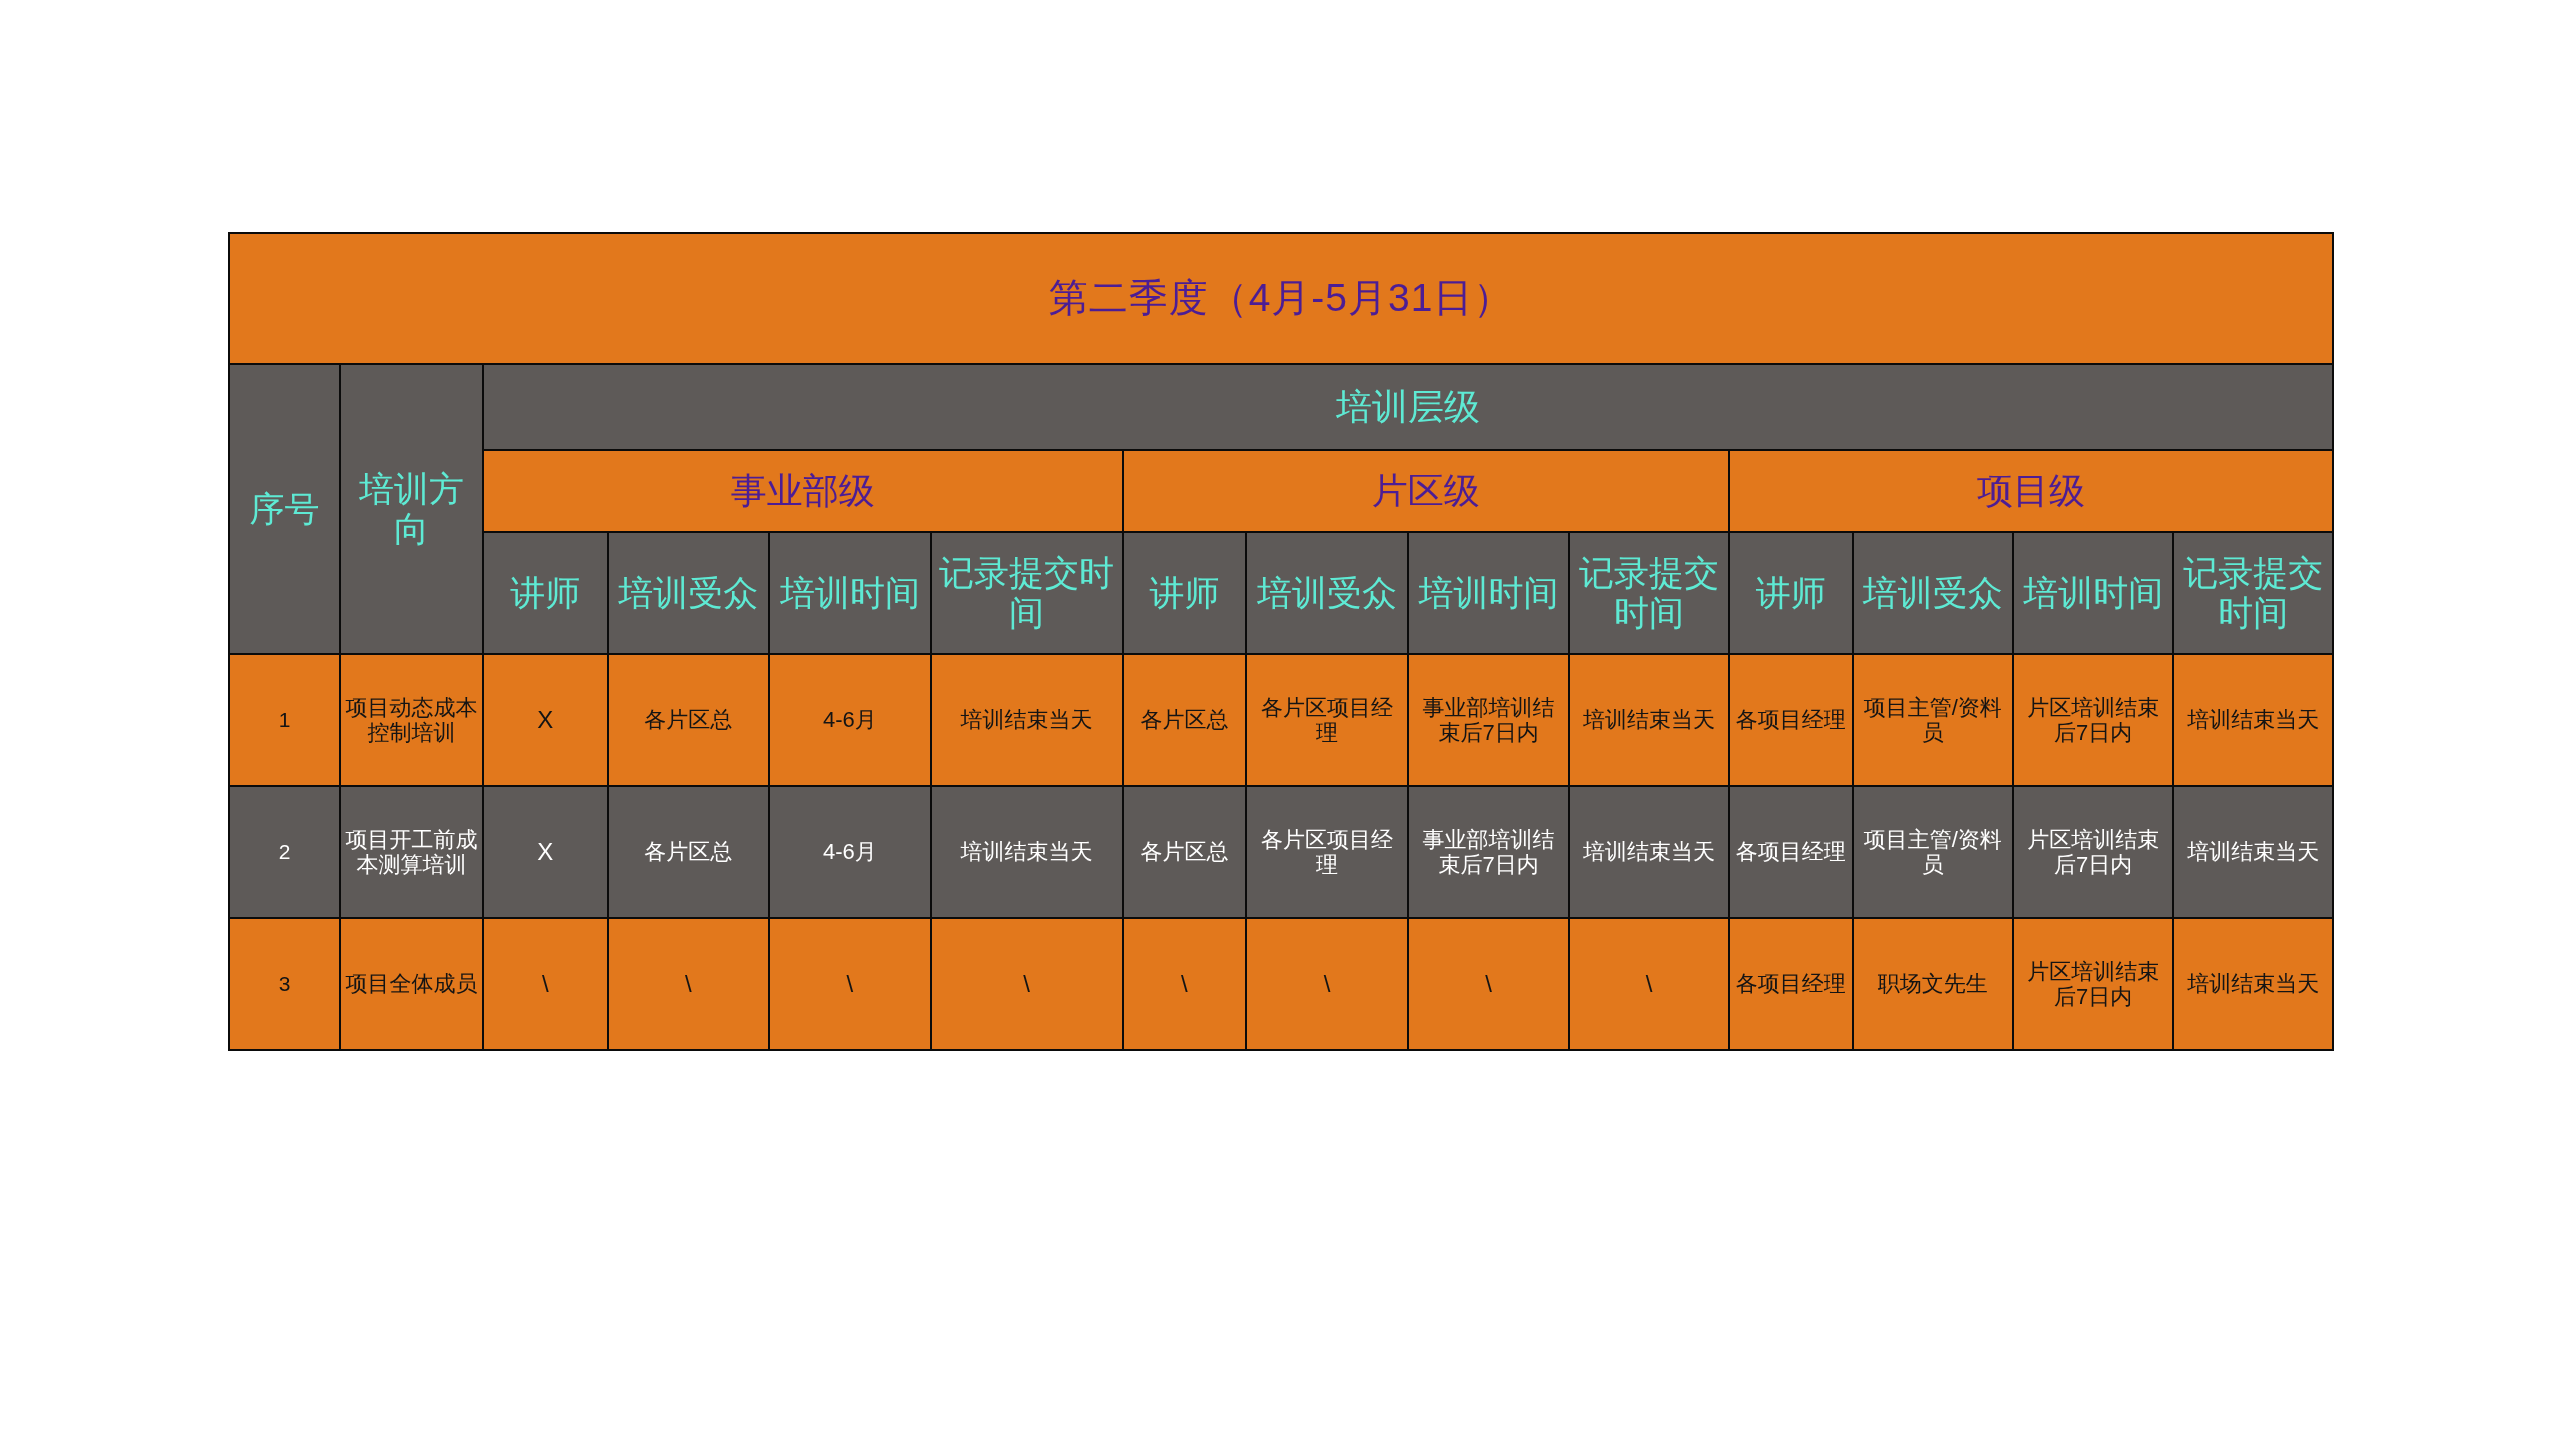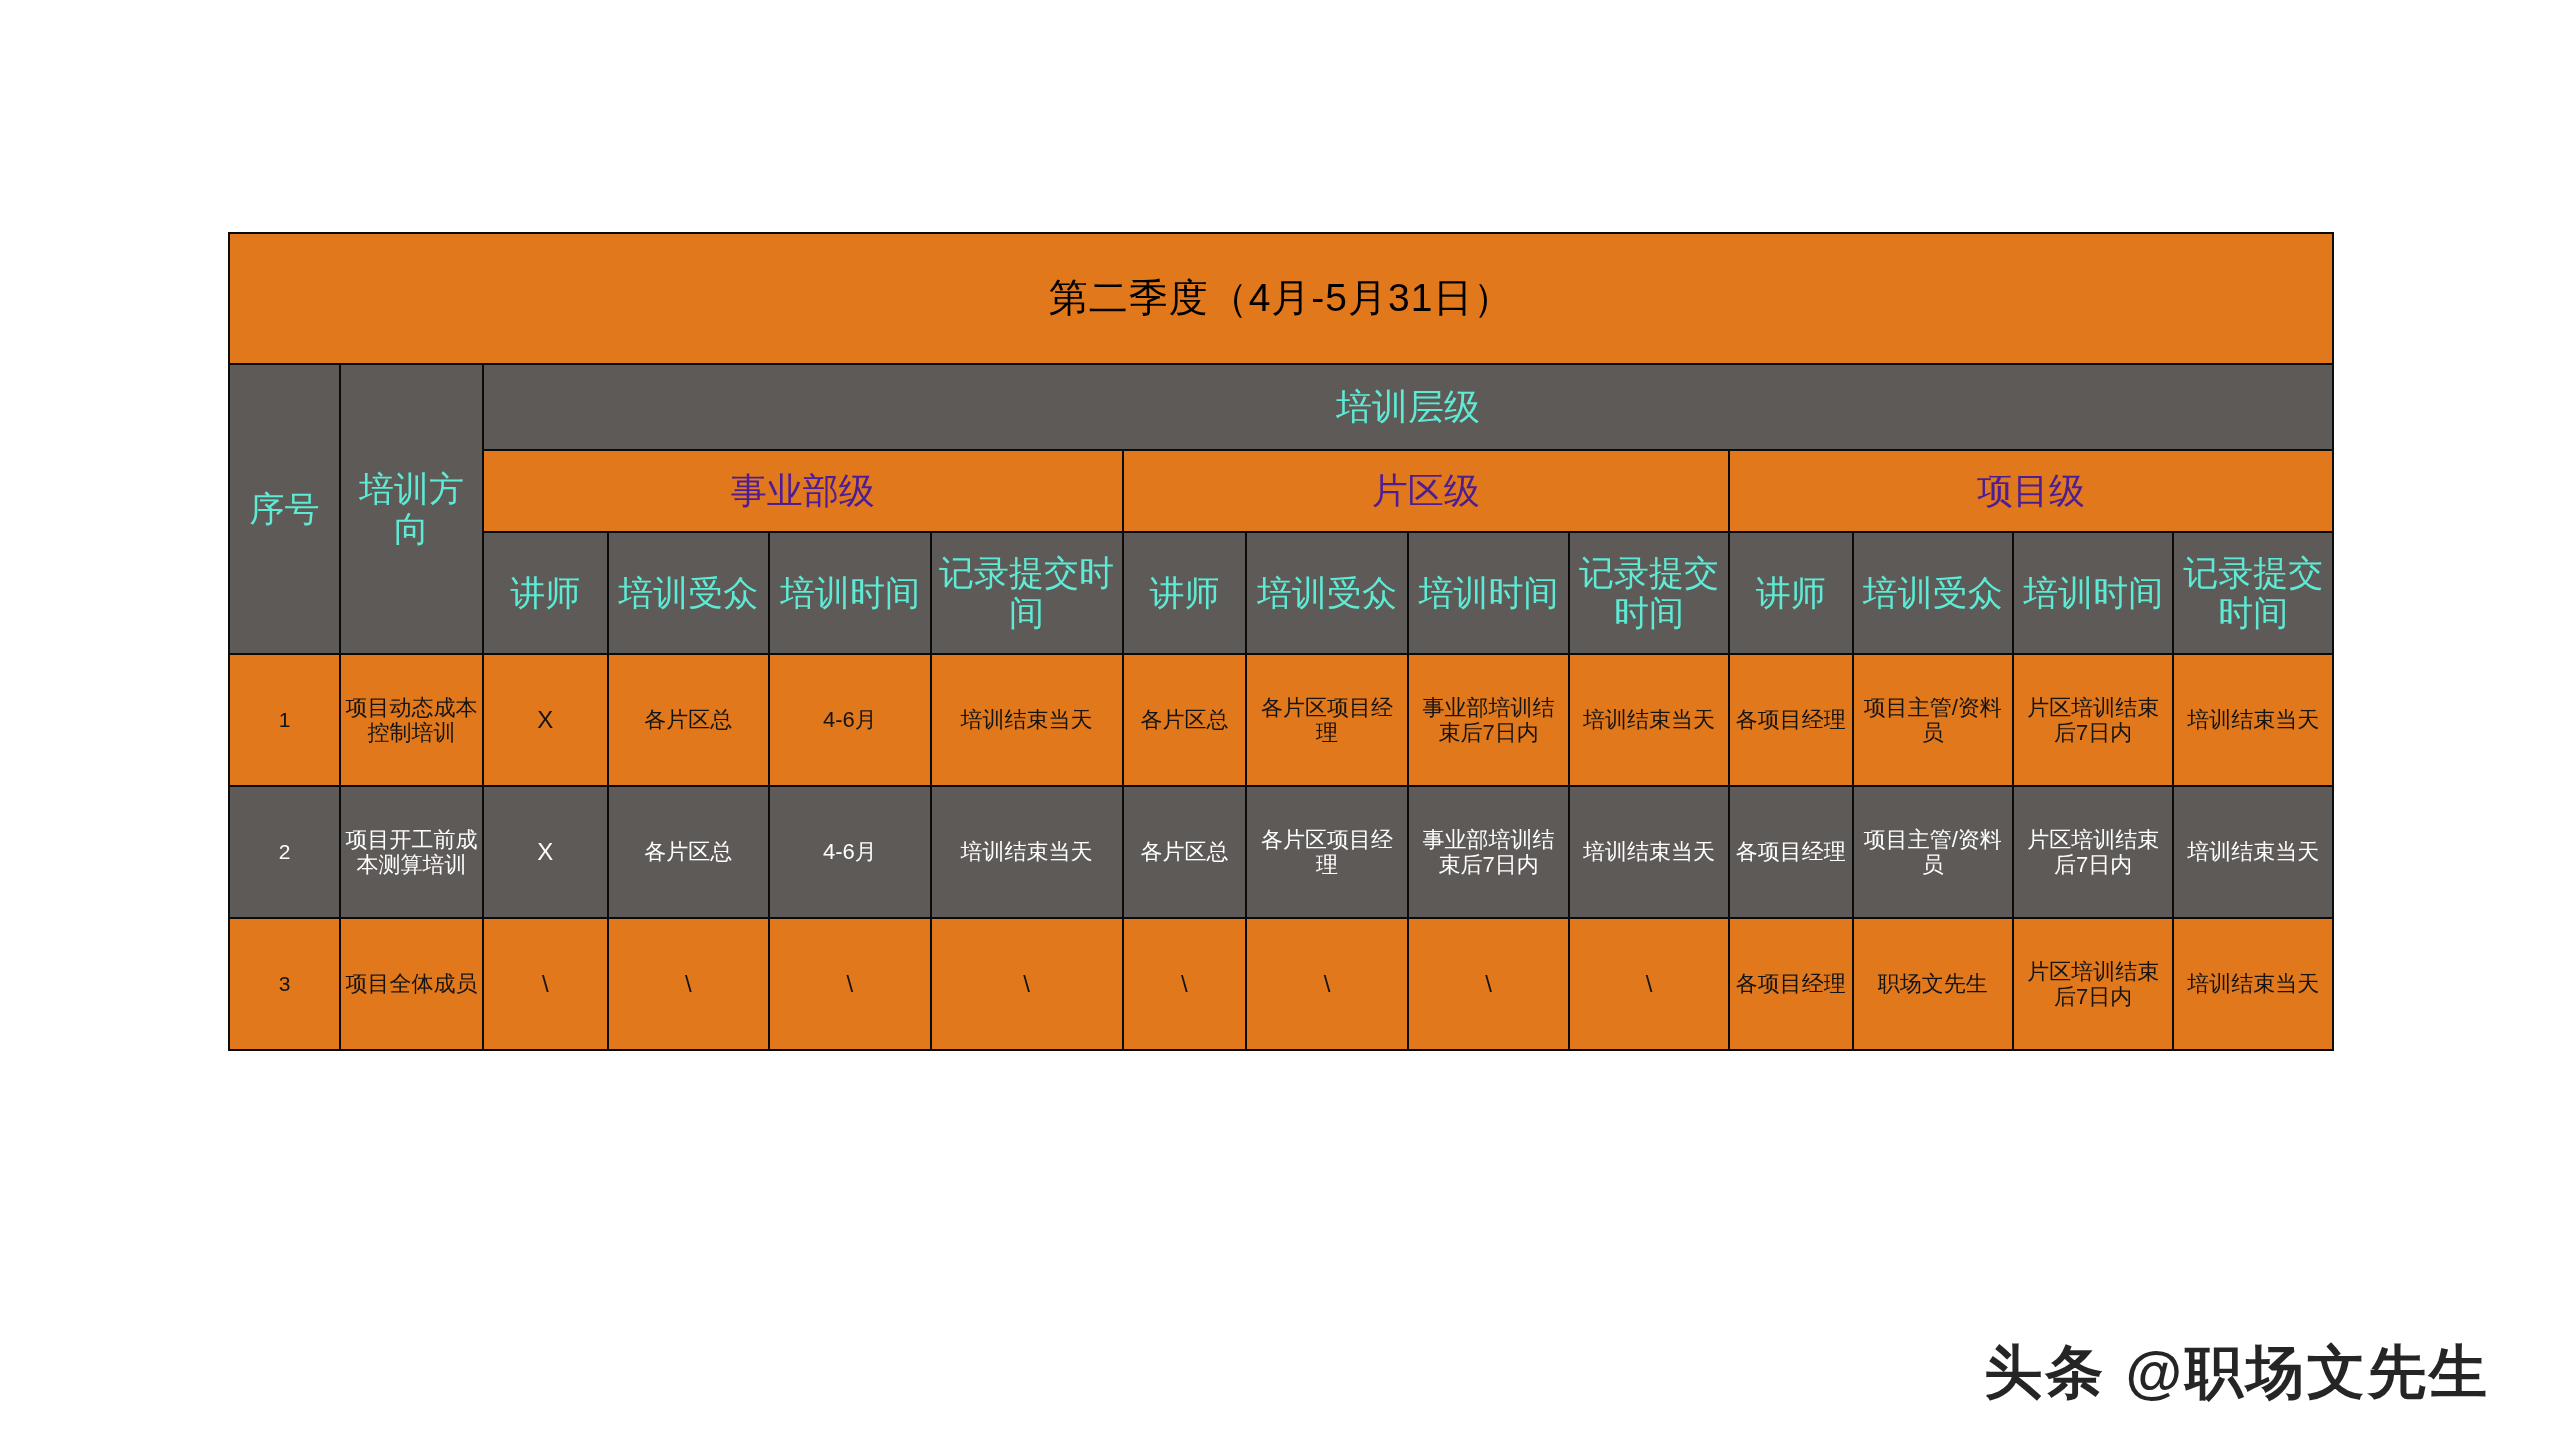--- a/index.html
+++ b/index.html
@@ -29,21 +29,21 @@
     border: 2.5px solid #0b0b0b;
     text-align: center;
     vertical-align: middle;
     font-weight: normal;
     line-height: 1.14;
     padding: 2px 3px;
     word-break: break-all;
   }
 
   
-  .c-orange  { background: #E2781C; color: #000000; }
+  .c-orange  { background: #E2781C; color: #4c1d95; }
   .c-gray    { background: #5E5A58; color: #5eead4; }
   .band-orange { background: #E2781C; color: #4c1d95; }
   .row-orange  { background: #E2781C; color: #141414; }
   .row-gray    { background: #5E5A58; color: #ffffff; }
 
   
   .title-cell {
     height: 131px;
     font-size: 39px;
     font-weight: bold;
@@ -189,15 +189,14 @@
         <td class="data-cell mark row-orange">\</td>
         <td class="data-cell mark row-orange">\</td>
         <td class="data-cell row-orange">各项目经理</td>
         <td class="data-cell row-orange">职场文先生</td>
         <td class="data-cell row-orange">片区培训结束后7日内</td>
         <td class="data-cell row-orange">培训结束当天</td>
       </tr>
     </tbody>
   </table>
 
-  <div id="watermark">头条 @职场文先生</div>
 
 </div>
 
 </body></html>

